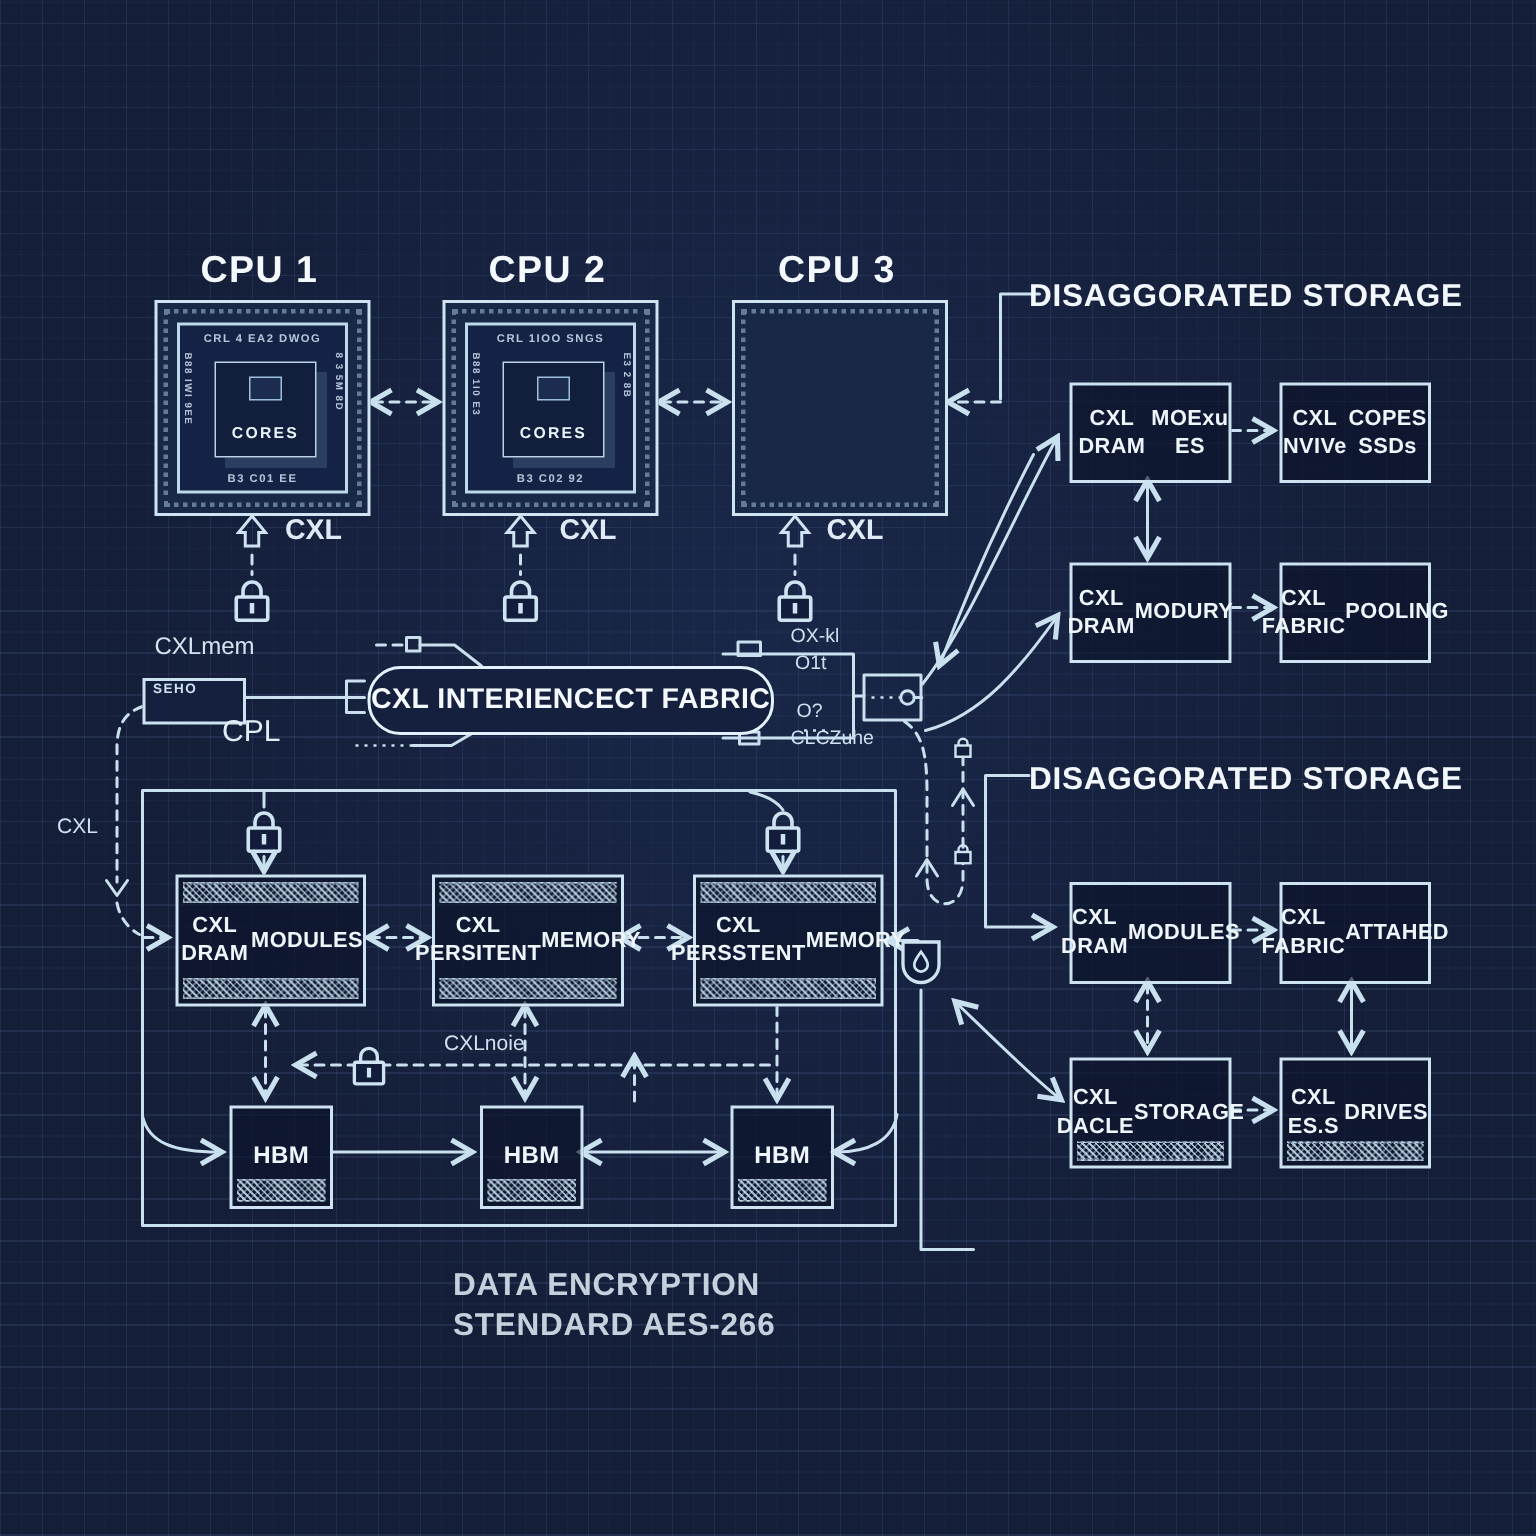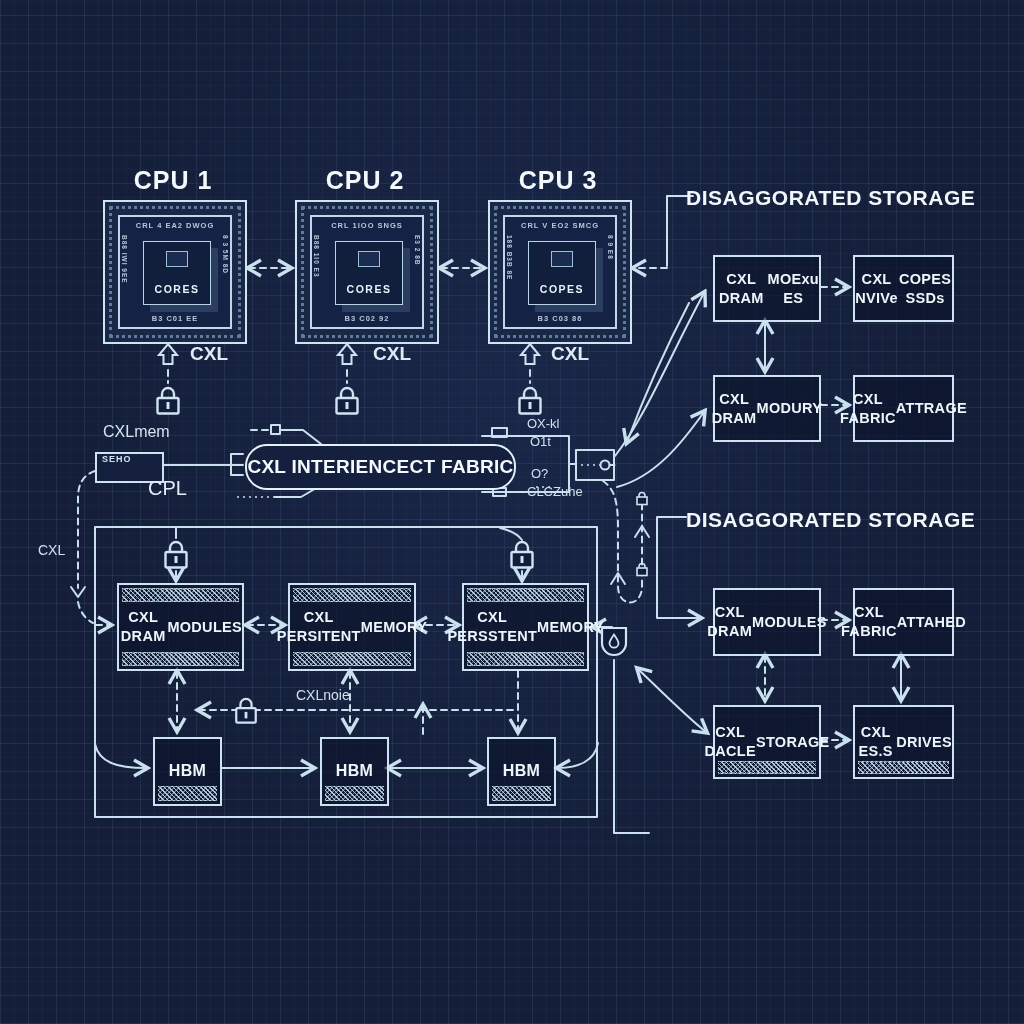--- a/index.html
+++ b/index.html
@@ -191,47 +191,41 @@
     <div class="code left">B88 1I0 E3</div>
     <div class="code right">E3 2 8B</div>
     <div class="die">
       <div class="chiplet"></div>
       <div class="die-label">CORES</div>
     </div>
   </div>
 </div>
 <div class="cpu" style="left:488px">
   <div class="cpu-pins"></div>
-  <div class="cpu-board">
-    <div class="code top">CRL V EO2 SMCG</div>
-    <div class="code bottom">B3  C03 86</div>
-    <div class="code left">188 B3B 8E</div>
-    <div class="code right">8 9 E8</div>
-    <div class="die">
-      <div class="chiplet"></div>
-      <div class="die-label">COPES</div>
-    </div>
-  </div>
 </div>
 
 <div class="lbl" style="left:190px;top:343px;font-size:19px">CXL</div>
 <div class="lbl" style="left:373px;top:343px;font-size:19px">CXL</div>
 <div class="lbl" style="left:551px;top:343px;font-size:19px">CXL</div>
 
 <div class="lbl hd" style="left:686px;top:186px">DISAGGORATED STORAGE</div>
 <div class="lbl hd" style="left:686px;top:508px">DISAGGORATED STORAGE</div>
 
 <div class="lbl" style="left:103px;top:423px;font-size:16px;font-weight:normal;color:#d3e4f1">CXLmem</div>
 <div class="lbl" style="left:148px;top:477px;font-size:20px;font-weight:normal;color:#e2eef8">CPL</div>
 <div class="lbl" style="left:38px;top:542px;font-size:14px;font-weight:normal;color:#cfe0ee">CXL</div>
 <div class="lbl" style="left:527px;top:416px;font-size:13px;font-weight:normal;color:#cfe0ee">OX-kl</div>
 <div class="lbl" style="left:530px;top:434px;font-size:13px;font-weight:normal;color:#cfe0ee">O1t</div>
 <div class="lbl" style="left:531px;top:466px;font-size:13px;font-weight:normal;color:#cfe0ee">O?</div>
 <div class="lbl" style="left:527px;top:484px;font-size:13px;font-weight:normal;color:#cfe0ee">CLCZuhe</div>
 <div class="lbl" style="left:296px;top:687px;font-size:14px;font-weight:normal;color:#cfe0ee;z-index:4">CXLnoie</div>
+<div class="enc">
+  <span style="display:block">DATA ENCRYPTION</span>
+  <span style="display:block">STENDARD AES-266</span>
+</div>
 
 <div class="sehobox">
   <span>SEHO</span>
 </div>
 <div class="pill">
   <span>CXL INTERIENCECT FABRIC</span>
 </div>
 
 <div class="box" style="left:117px;top:583px;width:123px;height:84px">
   <i class="band top"></i>
@@ -272,21 +266,21 @@
 <div class="box" style="left:853px;top:255px;width:97px;height:63px">
   <span>CXL NVIVe</span>
   <span>COPES SSDs</span>
 </div>
 <div class="box" style="left:713px;top:375px;width:104px;height:63px">
   <span>CXL DRAM</span>
   <span>MODURY</span>
 </div>
 <div class="box" style="left:853px;top:375px;width:97px;height:63px">
   <span>CXL FABRIC</span>
-  <span>ATTRAGE</span>
+  <span>POOLING</span>
 </div>
 
 <div class="box" style="left:713px;top:588px;width:104px;height:64px">
   <span>CXL DRAM</span>
   <span>MODULES</span>
 </div>
 <div class="box" style="left:853px;top:588px;width:97px;height:64px">
   <span>CXL FABRIC</span>
   <span>ATTAHED</span>
 </div>

